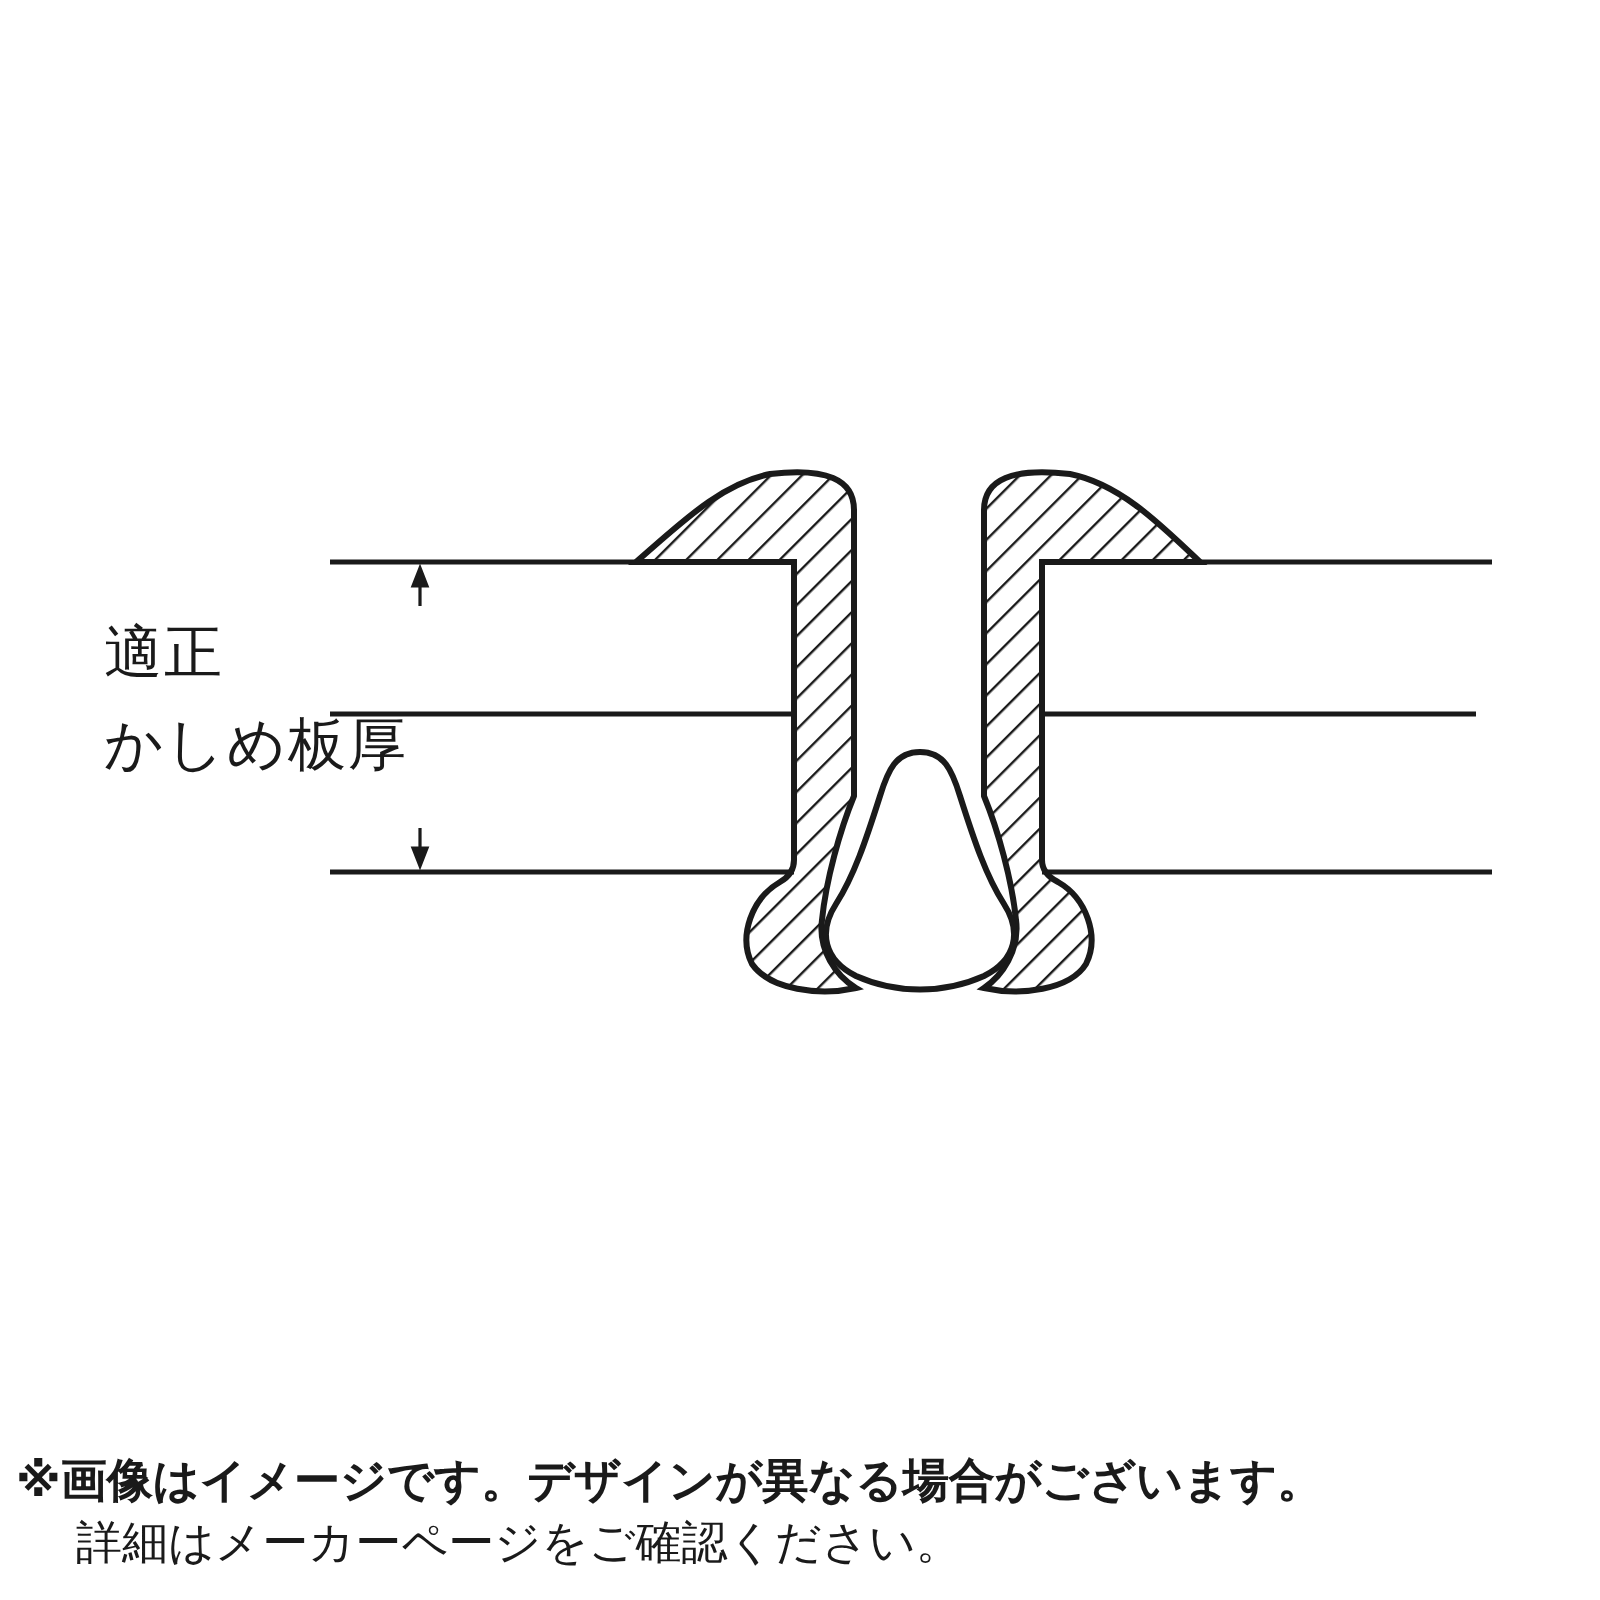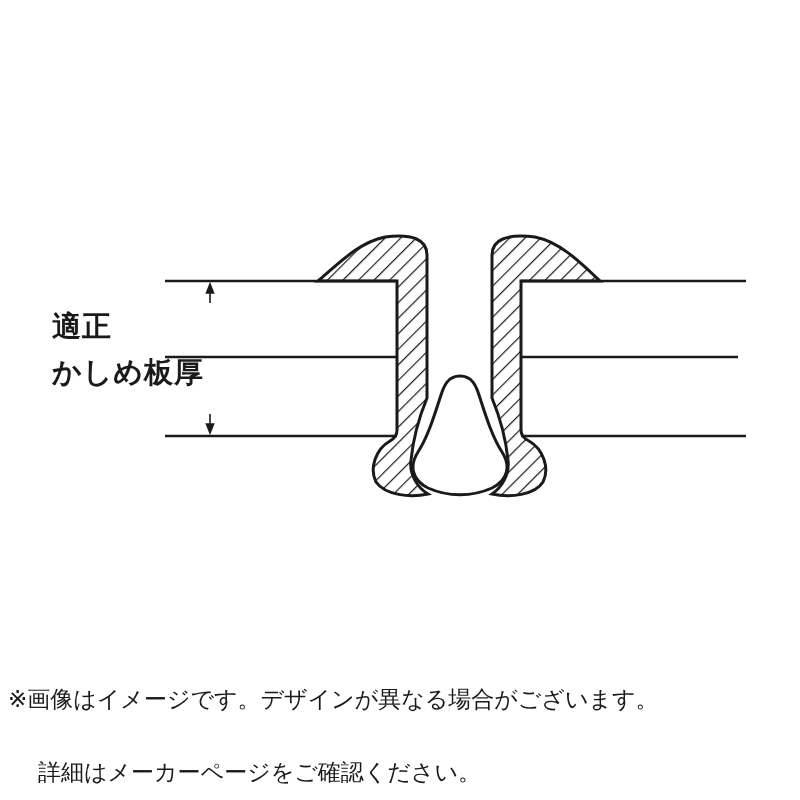--- a/index.html
+++ b/index.html
@@ -1,23 +1,23 @@
 <!DOCTYPE html>
 <html><head>
 <meta charset="utf-8">
 <style>
   html, body { margin: 0; padding: 0; background: #ffffff; }
   body { width: 800px; height: 800px; position: relative; overflow: hidden;
          font-family: "DejaVu Sans", sans-serif; color: #1a1a1a; }
-  .label { position: absolute; font-size: 29px; line-height: 40px; letter-spacing: 1px; font-weight: bold; }
+  .label { position: absolute; font-size: 29px; line-height: 40px; letter-spacing: 1px; }
   #label-line1 { left: 52px; top: 306px; }
   #label-line2 { left: 52px; top: 352px; text-align: right; }
   svg.diagram { position: absolute; left: 0; top: 0; }
   .note { position: absolute; font-size: 23px; line-height: 30px; white-space: nowrap; }
-  #note1 { left: 8px; top: 684px; }
+  #note1 { left: 8px; top: 726px; font-weight: bold; }
   #note2 { left: 38px; top: 757px; }
 </style>
 </head>
 <body>
 
 <svg class="diagram" width="800" height="800" viewBox="0 0 800 800" xmlns="http://www.w3.org/2000/svg">
   <defs>
     <pattern id="hatch" patternUnits="userSpaceOnUse" width="11" height="11" patternTransform="rotate(45)">
       <line x1="0" y1="0" x2="0" y2="11" stroke="#1a1a1a" stroke-width="2.4"></line>
     </pattern>

